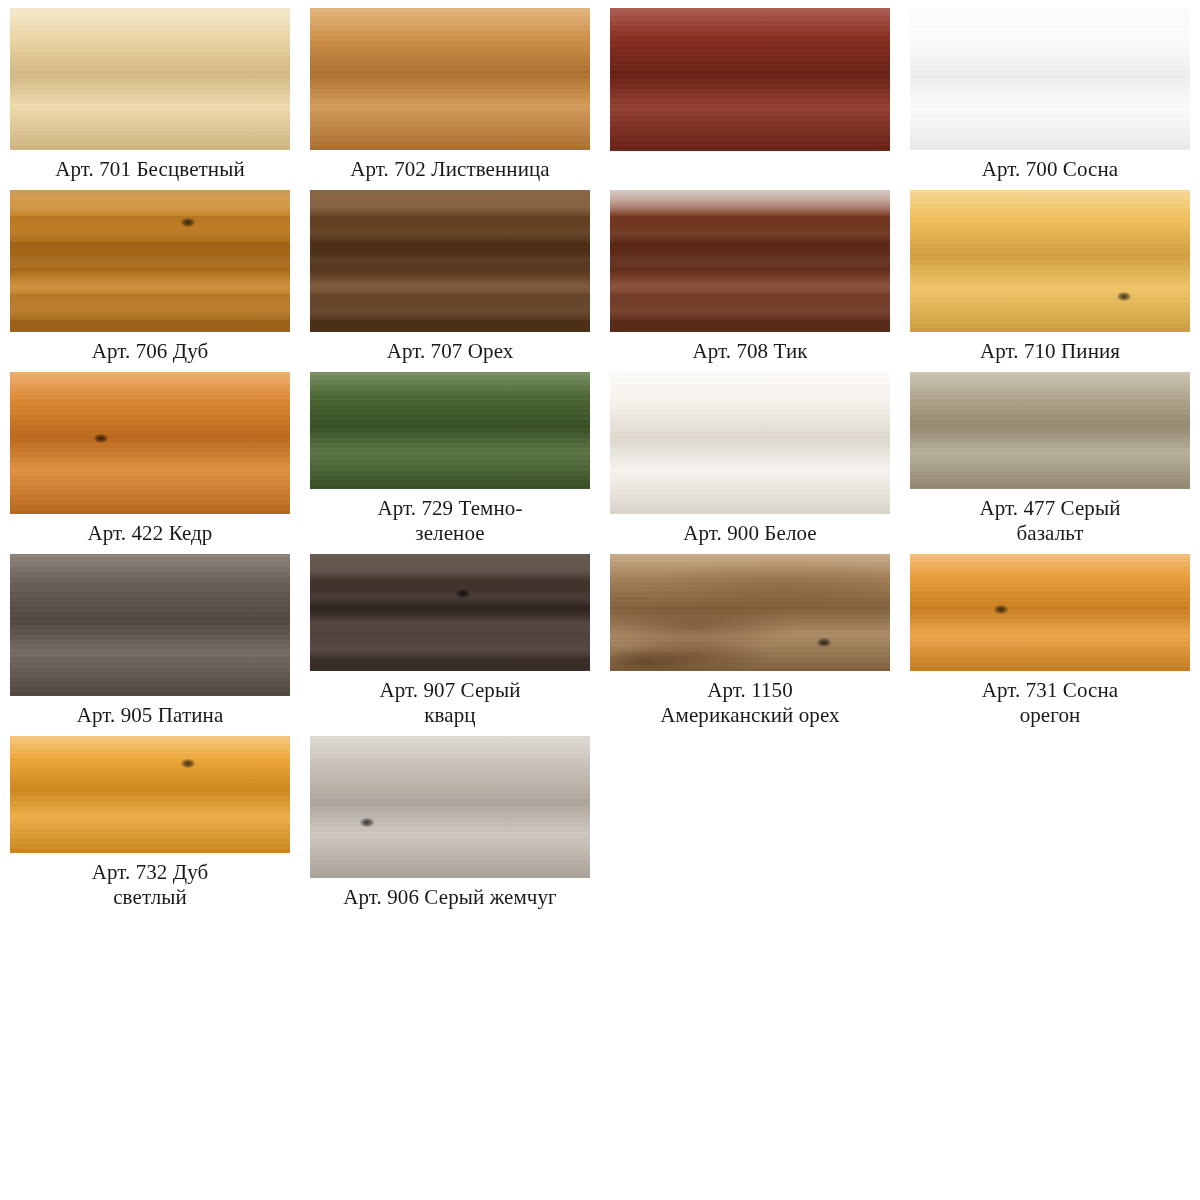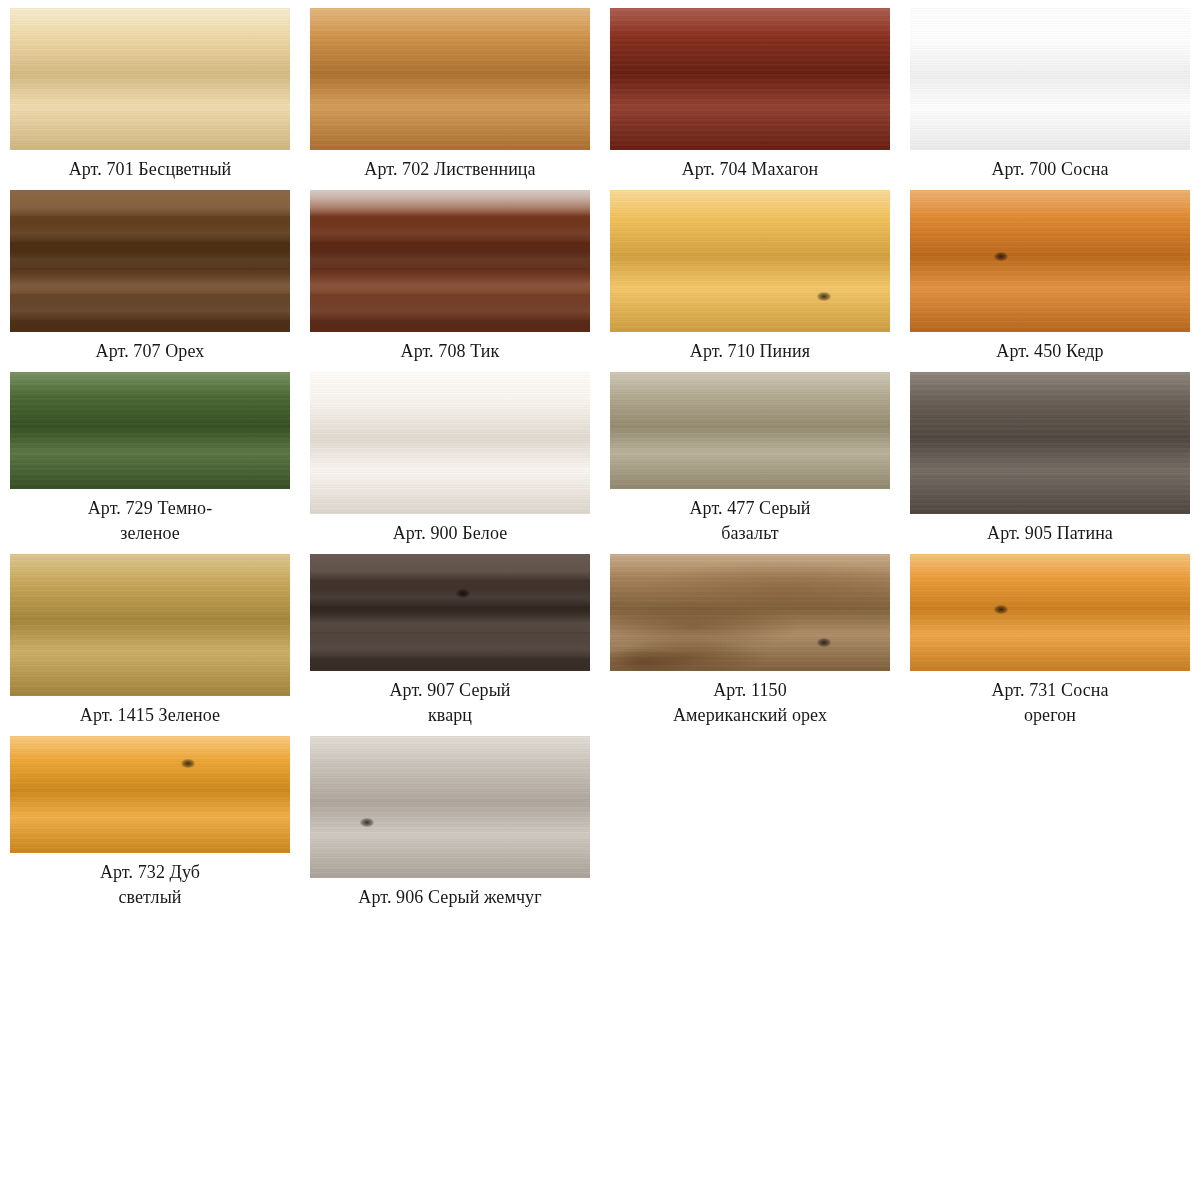--- a/index.html
+++ b/index.html
@@ -28,21 +28,21 @@
     width:280px;
     height:143px;
     margin:8px 0 0 0;
     position:relative;
     overflow:hidden;
     background-repeat:no-repeat;
   }
   .swatch-label{
     width:292px;
     text-align:center;
-    font-size:18px;
+    font-size:21px;
     line-height:25px;
     color:#181818;
     margin-top:7px;
     letter-spacing:.1px;
     white-space:pre-line;
   }
   
   .grain{position:absolute;inset:0;}
   .g-lines{
     background-image:repeating-linear-gradient(
@@ -103,30 +103,37 @@
         <div class="grain g-soft"></div>
         <div class="grain g-lines"></div>
       </div>
       <div class="swatch-label">Арт. 702 Лиственница</div>
     </div>
     <div class="swatch-cell">
       <div class="swatch-chip" style="background: linear-gradient(rgb(160, 68, 52) 0%, rgb(139, 48, 32) 18%, rgb(111, 35, 21) 46%, rgb(139, 48, 32) 68%, rgb(111, 35, 21) 100%);">
         <div class="grain g-soft"></div>
         <div class="grain g-lines"></div>
       </div>
-      <div class="swatch-label">Арт. 704 Махагон</div>
     </div>
     <div class="swatch-cell">
       <div class="swatch-chip">
         <div class="grain g-soft"></div>
         <div class="grain g-lines"></div>
       </div>
       <div class="swatch-label">Арт. 700 Сосна</div>
     </div>
     <div class="swatch-cell">
+      <div class="swatch-chip" style="background: linear-gradient(rgb(215, 155, 69) 0%, rgb(199, 130, 36) 18%, rgb(169, 103, 20) 46%, rgb(199, 130, 36) 68%, rgb(169, 103, 20) 100%);">
+        <div class="grain g-soft"></div>
+        <div class="grain g-bands"></div>
+        <div class="knot" style="left: 61%; top: 20%; width: 14px; height: 9px;"></div>
+      </div>
+      <div class="swatch-label">Арт. 706 Дуб</div>
+    </div>
+    <div class="swatch-cell">
       <div class="swatch-chip" style="background: linear-gradient(rgb(133, 90, 49) 0%, rgb(107, 68, 34) 18%, rgb(78, 47, 20) 46%, rgb(107, 68, 34) 68%, rgb(78, 47, 20) 100%);">
         <div class="grain g-soft"></div>
         <div class="grain g-bands"></div>
       </div>
       <div class="swatch-label">Арт. 707 Орех</div>
     </div>
     <div class="swatch-cell">
       <div class="swatch-chip" style="background: linear-gradient(rgba(147, 80, 48, 0.208) 0%, rgb(122, 58, 32) 18%, rgb(93, 41, 21) 46%, rgb(122, 58, 32) 68%, rgb(93, 41, 21) 100%);">
         <div class="grain g-soft"></div>
         <div class="grain g-bands"></div>
@@ -140,21 +147,21 @@
         <div class="knot" style="left: 74%; top: 72%; width: 14px; height: 9px;"></div>
       </div>
       <div class="swatch-label">Арт. 710 Пиния</div>
     </div>
     <div class="swatch-cell">
       <div class="swatch-chip" style="background: linear-gradient(rgb(237, 165, 91) 0%, rgb(224, 138, 51) 18%, rgb(200, 112, 31) 46%, rgb(224, 138, 51) 68%, rgb(200, 112, 31) 100%);">
         <div class="grain g-soft"></div>
         <div class="grain g-lines"></div>
         <div class="knot" style="left: 30%; top: 44%; width: 14px; height: 9px;"></div>
       </div>
-      <div class="swatch-label">Арт. 450 Кедр</div>
+      <div class="swatch-label">Арт. 422 Кедр</div>
     </div>
     <div class="swatch-cell">
       <div class="swatch-chip" style="background: linear-gradient(rgb(99, 128, 74) 0%, rgb(78, 107, 53) 18%, rgb(59, 85, 38) 46%, rgb(78, 107, 53) 68%, rgb(59, 85, 38) 100%);">
         <div class="grain g-soft"></div>
         <div class="grain g-lines"></div>
       </div>
       <div class="swatch-label">Арт. 729 Темно-
 зеленое</div>
     </div>
     <div class="swatch-cell">
@@ -171,27 +178,20 @@
       </div>
       <div class="swatch-label">Арт. 477 Серый
 базальт</div>
     </div>
     <div class="swatch-cell">
       <div class="swatch-chip" style="background: linear-gradient(rgb(125, 114, 105) 0%, rgb(106, 96, 87) 18%, rgb(86, 77, 69) 46%, rgb(106, 96, 87) 68%, rgb(86, 77, 69) 100%);">
         <div class="grain g-soft"></div>
         <div class="grain g-lines"></div>
       </div>
       <div class="swatch-label">Арт. 905 Патина</div>
-    </div>
-    <div class="swatch-cell">
-      <div class="swatch-chip" style="background: linear-gradient(rgb(217, 189, 124) 0%, rgb(201, 169, 92) 18%, rgb(176, 143, 64) 46%, rgb(201, 169, 92) 68%, rgb(176, 143, 64) 100%);">
-        <div class="grain g-soft"></div>
-        <div class="grain g-lines"></div>
-      </div>
-      <div class="swatch-label">Арт. 1415 Зеленое</div>
     </div>
     <div class="swatch-cell">
       <div class="swatch-chip" style="background: linear-gradient(rgb(93, 76, 66) 0%, rgb(74, 59, 51) 18%, rgb(55, 43, 37) 46%, rgb(74, 59, 51) 68%, rgb(55, 43, 37) 100%);">
         <div class="grain g-soft"></div>
         <div class="grain g-bands"></div>
         <div class="knot" style="left: 52%; top: 30%; width: 14px; height: 9px;"></div>
       </div>
       <div class="swatch-label">Арт. 907 Серый
 кварц</div>
     </div>

